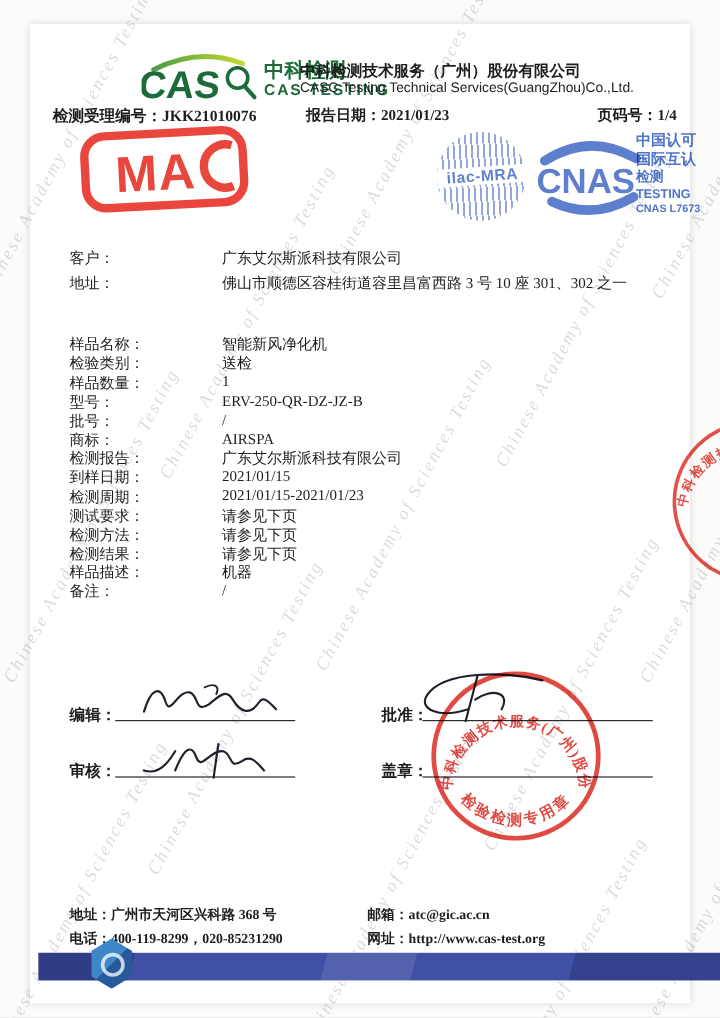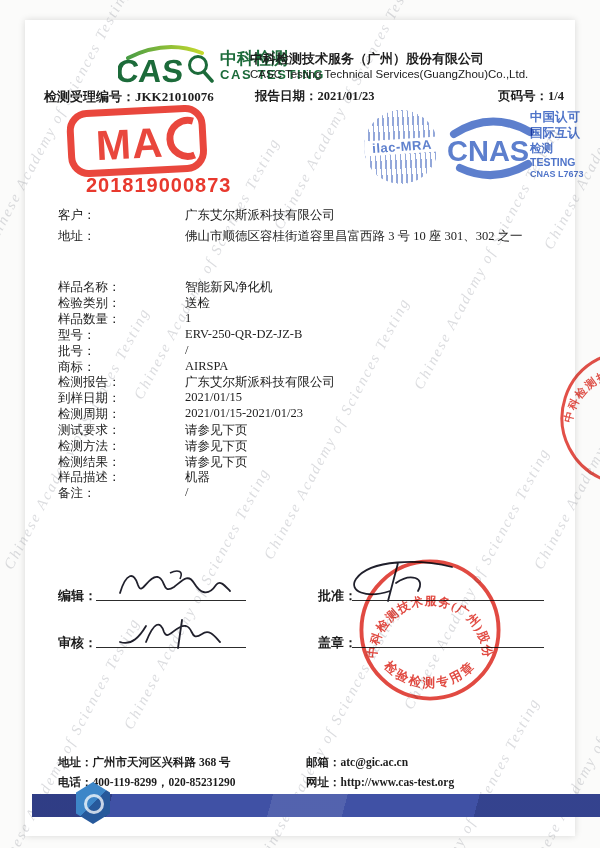--- a/index.html
+++ b/index.html
@@ -102,21 +102,20 @@
     <span>页码号：</span><span>1/4</span>
   </div>
 
   <div class="abs z2 stamp" style="left:66px;top:106px;transform:rotate(-3deg);opacity:.93">
     <svg width="142" height="70" viewBox="0 0 142 70">
       <rect x="5" y="5" width="132" height="60" rx="17" fill="none" stroke="#e8392e" stroke-width="7"></rect>
       <text x="30" y="52" font-family="Liberation Sans,sans-serif" font-weight="bold" font-size="42" fill="#e8392e" letter-spacing="1">MA</text>
       <path d="M 128,18 A 18 18 0 1 0 128,52" fill="none" stroke="#e8392e" stroke-width="7"></path>
     </svg>
   </div>
-  <div class="abs z2 cma-num" style="left:86px;top:174px">201819000873</div>
 
 
   <div class="abs z2 stamp ilac" style="left:364px;top:110px">
     <div class="ilac-band">ilac-MRA</div>
   </div>
 
   <div class="abs z2 stamp" style="left:446px;top:114px;opacity:.92">
     <svg width="90" height="66" viewBox="0 0 90 66">
       <path d="M 8,20 Q 45,-4 84,18" stroke="#4f74c9" stroke-width="8" fill="none" stroke-linecap="round"></path>
       <text x="1" y="47" font-family="Liberation Sans,sans-serif" font-weight="bold" font-size="29" fill="#4f74c9">CNAS</text>

